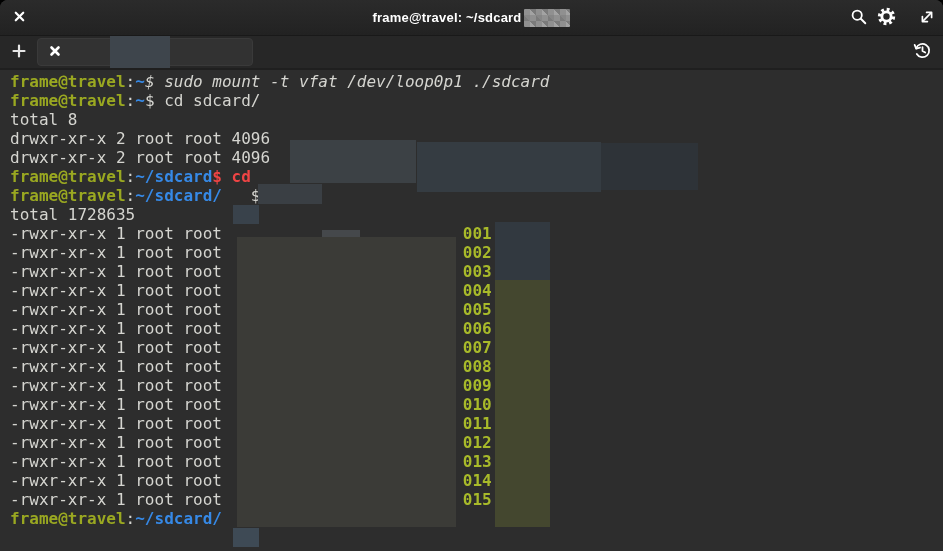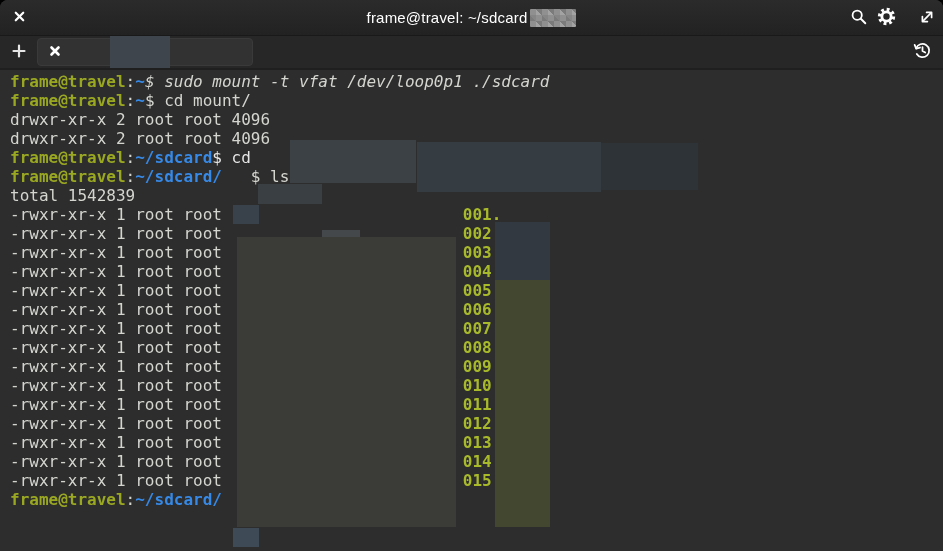--- a/index.html
+++ b/index.html
@@ -12,21 +12,21 @@
   
   .header{
     height:36px;display:flex;align-items:center;
     background:linear-gradient(#2b2b2b,#222222);
     border-bottom:1px solid #191919;position:relative;
   }
   .hbtn{background:none;border:none;padding:0;margin:0;cursor:pointer;
     display:flex;align-items:center;justify-content:center;}
   .close-btn{position:absolute;left:10px;top:9px;width:18px;height:18px;}
   .title-wrap{flex:1;display:flex;align-items:center;justify-content:center;gap:3px;}
-  .title{color:#ffffff;font-size:15px;font-weight:normal;letter-spacing:.2px;}
+  .title{color:#ffffff;font-size:13px;font-weight:bold;letter-spacing:.2px;}
   .mosaic{
     display:inline-block;width:46px;height:18px;border-radius:1px;
     background-color:#909090;
     background-image:
       linear-gradient(45deg,#7b7b7b 25%,transparent 25%,transparent 75%,#7b7b7b 75%),
       linear-gradient(45deg,#a3a3a3 25%,transparent 25%,transparent 75%,#868686 75%);
     background-size:12px 12px;background-position:0 0,6px 6px;
   }
   .header-actions{position:absolute;right:8px;top:0;height:36px;display:flex;align-items:center;gap:9px;}
   .header-actions .sep{margin-left:14px;}
@@ -130,26 +130,27 @@
             <polyline points="1.4,3.2 2.7,6.4 5.9,5.5"></polyline>
             <polyline points="8,5.2 8,8.4 10.3,9.7"></polyline>
           </svg>
       </span>
     </button>
   </div>
 
   <div class="terminal">
     <div id="term-lines">
         <div class="term-line"><span style="color: rgb(154, 168, 33); font-weight: bold;">frame@travel</span><span style="color: rgb(213, 213, 208);">:</span><span style="color: rgb(54, 137, 230); font-weight: bold;">~</span><span style="color: rgb(213, 213, 208); font-style: italic;">$ sudo mount -t vfat /dev/loop0p1 ./sdcard</span></div>
-        <div class="term-line"><span style="color: rgb(154, 168, 33); font-weight: bold;">frame@travel</span><span style="color: rgb(213, 213, 208);">:</span><span style="color: rgb(54, 137, 230); font-weight: bold;">~</span><span style="color: rgb(213, 213, 208);">$ cd mount/</span></div>
+        <div class="term-line"><span style="color: rgb(154, 168, 33); font-weight: bold;">frame@travel</span><span style="color: rgb(213, 213, 208);">:</span><span style="color: rgb(54, 137, 230); font-weight: bold;">~</span><span style="color: rgb(213, 213, 208);">$ cd sdcard/</span></div>
+        <div class="term-line"><span style="color: rgb(213, 213, 208);">total 8</span></div>
         <div class="term-line"><span style="color: rgb(213, 213, 208);">drwxr-xr-x 2 root root 4096</span></div>
         <div class="term-line"><span style="color: rgb(213, 213, 208);">drwxr-xr-x 2 root root 4096</span></div>
-        <div class="term-line"><span style="color: rgb(154, 168, 33); font-weight: bold;">frame@travel</span><span style="color: rgb(213, 213, 208);">:</span><span style="color: rgb(54, 137, 230); font-weight: bold;">~/sdcard</span><span style="color: #e5e5e5;">$ cd </span></div>
+        <div class="term-line"><span style="color: rgb(154, 168, 33); font-weight: bold;">frame@travel</span><span style="color: rgb(213, 213, 208);">:</span><span style="color: rgb(54, 137, 230); font-weight: bold;">~/sdcard</span><span style="color: #ef4444; font-weight: bold;">$ cd </span></div>
         <div class="term-line"><span style="color: rgb(154, 168, 33); font-weight: bold;">frame@travel</span><span style="color: rgb(213, 213, 208);">:</span><span style="color: rgb(54, 137, 230); font-weight: bold;">~/sdcard/</span><span style="color: rgb(213, 213, 208);">   $ ls -l</span></div>
-        <div class="term-line"><span style="color: rgb(213, 213, 208);">total 1542839</span></div>
+        <div class="term-line"><span style="color: rgb(213, 213, 208);">total 1728635</span></div>
         <div class="term-line"><span style="color: rgb(213, 213, 208);">-rwxr-xr-x 1 root root                         </span><span style="color: rgb(168, 186, 42); font-weight: bold;">001.</span></div>
         <div class="term-line"><span style="color: rgb(213, 213, 208);">-rwxr-xr-x 1 root root                         </span><span style="color: rgb(168, 186, 42); font-weight: bold;">002.</span></div>
         <div class="term-line"><span style="color: rgb(213, 213, 208);">-rwxr-xr-x 1 root root                         </span><span style="color: rgb(168, 186, 42); font-weight: bold;">003.</span></div>
         <div class="term-line"><span style="color: rgb(213, 213, 208);">-rwxr-xr-x 1 root root                         </span><span style="color: rgb(168, 186, 42); font-weight: bold;">004.</span></div>
         <div class="term-line"><span style="color: rgb(213, 213, 208);">-rwxr-xr-x 1 root root                         </span><span style="color: rgb(168, 186, 42); font-weight: bold;">005.</span></div>
         <div class="term-line"><span style="color: rgb(213, 213, 208);">-rwxr-xr-x 1 root root                         </span><span style="color: rgb(168, 186, 42); font-weight: bold;">006.</span></div>
         <div class="term-line"><span style="color: rgb(213, 213, 208);">-rwxr-xr-x 1 root root                         </span><span style="color: rgb(168, 186, 42); font-weight: bold;">007.</span></div>
         <div class="term-line"><span style="color: rgb(213, 213, 208);">-rwxr-xr-x 1 root root                         </span><span style="color: rgb(168, 186, 42); font-weight: bold;">008.</span></div>
         <div class="term-line"><span style="color: rgb(213, 213, 208);">-rwxr-xr-x 1 root root                         </span><span style="color: rgb(168, 186, 42); font-weight: bold;">009.</span></div>
         <div class="term-line"><span style="color: rgb(213, 213, 208);">-rwxr-xr-x 1 root root                         </span><span style="color: rgb(168, 186, 42); font-weight: bold;">010.</span></div>

